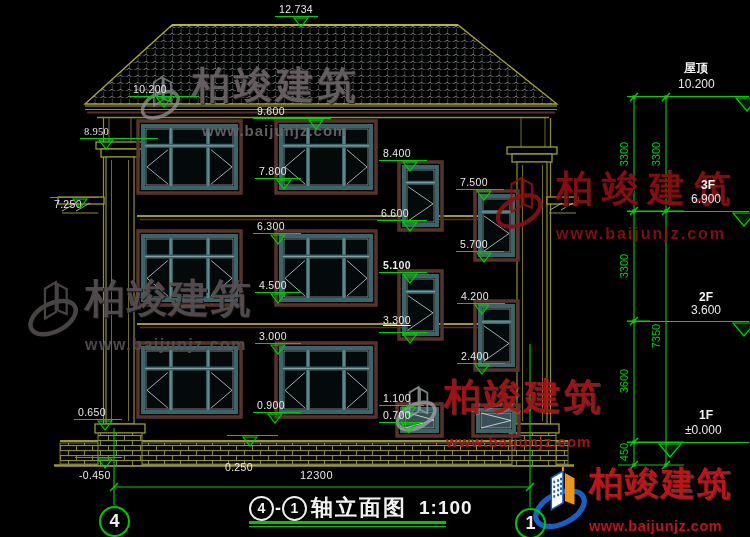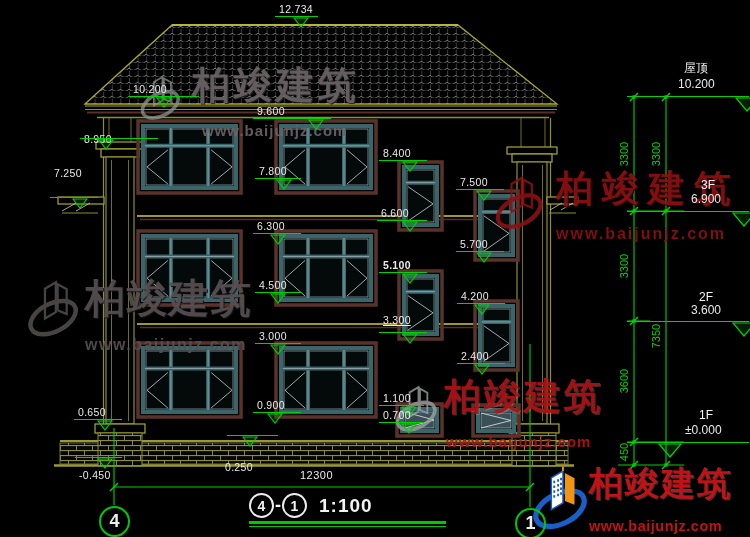--- a/index.html
+++ b/index.html
@@ -8,21 +8,21 @@
   .bg{position:absolute;left:0;top:0;z-index:1;}
   
   .wm{position:absolute;z-index:2;opacity:.92;}
   .wm-brand{font-weight:bold;white-space:nowrap;line-height:1;}
   .wm-url{font-weight:bold;white-space:nowrap;line-height:1;margin-top:19px;}
   .logo{position:absolute;z-index:2;}
   
   .lvl-txt{position:absolute;z-index:4;color:#e9e9e9;font-size:10.5px;line-height:11px;white-space:nowrap;letter-spacing:.3px;}
   .lvl-line{position:absolute;z-index:4;height:1px;background:#00d200;}
   .lvl-tri{position:absolute;z-index:4;line-height:0;}
-  .flr-name{position:absolute;z-index:4;color:#f4f4f4;font-size:12px;font-weight:normal;line-height:12px;white-space:nowrap;}
+  .flr-name{position:absolute;z-index:4;color:#f4f4f4;font-size:12px;font-weight:bold;line-height:12px;white-space:nowrap;}
   .flr-val{position:absolute;z-index:4;color:#e9e9e9;font-size:12px;line-height:12px;white-space:nowrap;}
   .dim-text{position:absolute;z-index:4;color:#e9e9e9;font-size:11px;line-height:11px;letter-spacing:.5px;}
   
   .axis-circ{position:absolute;z-index:4;width:27px;height:27px;border:2px solid #00c800;border-radius:50%;
              color:#ededed;font-size:18px;font-weight:bold;display:flex;align-items:center;justify-content:center;}
   
   .titlebar{position:absolute;left:249px;top:493px;z-index:4;display:flex;align-items:center;color:#f2f2f2;}
   .t-circ{width:21px;height:21px;border:2px solid #ededed;border-radius:50%;display:inline-flex;
           align-items:center;justify-content:center;font-size:14px;font-weight:bold;flex:none;}
   .t-dash{font-size:18px;font-weight:bold;margin:0 1px;}
@@ -345,46 +345,47 @@
     </div>
 
   <div class="titlebar">
     <span class="t-circ">
         <span>4</span>
       </span>
     <span class="t-dash">-</span>
     <span class="t-circ">
         <span>1</span>
       </span>
+    <span class="t-name">轴立面图</span>
     <span class="t-scale">1:100</span>
   </div>
   <div class="t-underline1"></div>
   <div class="t-underline2"></div>
 
 <div class="lvl-txt" style="left: 279px; top: 4px;">12.734</div>
     <div class="lvl-line" style="left: 275px; top: 16px; width: 43px;"></div>
     <div class="lvl-tri" style="left: 293px; top: 17px;"><svg width="16" height="11" viewBox="0 0 16 11">
         <path d="M1 1 L15 1 L8 10 Z" fill="rgba(0,210,0,0.15)" stroke="#00d200" stroke-width="1.1"></path>
       </svg></div>
     <div class="lvl-txt" style="left: 133px; top: 84px;">10.200</div>
     <div class="lvl-line" style="left: 129px; top: 96px; width: 70px;"></div>
     <div class="lvl-tri" style="left: 156px; top: 97px;"><svg width="16" height="11" viewBox="0 0 16 11">
         <path d="M1 1 L15 1 L8 10 Z" fill="rgba(0,210,0,0.15)" stroke="#00d200" stroke-width="1.1"></path>
       </svg></div>
     <div class="lvl-txt" style="left: 257px; top: 106px;">9.600</div>
     <div class="lvl-line" style="left: 253px; top: 118px; width: 78px;"></div>
     <div class="lvl-tri" style="left: 308px; top: 119px;"><svg width="16" height="11" viewBox="0 0 16 11">
         <path d="M1 1 L15 1 L8 10 Z" fill="rgba(0,210,0,0.15)" stroke="#00d200" stroke-width="1.1"></path>
       </svg></div>
-    <div class="lvl-txt" style="left: 84px; top: 134px;">8.950</div>
+    <div class="lvl-txt" style="left: 84px; top: 126px; font-family: Liberation Serif, serif;">8.950</div>
     <div class="lvl-line" style="left: 80px; top: 138px; width: 78px;"></div>
     <div class="lvl-tri" style="left: 98px; top: 139px;"><svg width="16" height="11" viewBox="0 0 16 11">
         <path d="M1 1 L15 1 L8 10 Z" fill="rgba(0,210,0,0.15)" stroke="#00d200" stroke-width="1.1"></path>
       </svg></div>
-    <div class="lvl-txt" style="left: 54px; top: 168px; text-align: center;">7.250</div>
+    <div class="lvl-txt" style="left: 54px; top: 199px; text-align: center;">7.250</div>
     <div class="lvl-line" style="left: 50px; top: 197px; width: 48px;"></div>
     <div class="lvl-tri" style="left: 72px; top: 198px;"><svg width="16" height="11" viewBox="0 0 16 11">
         <path d="M1 1 L15 1 L8 10 Z" fill="rgba(0,210,0,0.15)" stroke="#00d200" stroke-width="1.1"></path>
       </svg></div>
     <div class="lvl-txt" style="left: 259px; top: 166px;">7.800</div>
     <div class="lvl-line" style="left: 255px; top: 178px; width: 46px;"></div>
     <div class="lvl-tri" style="left: 276px; top: 179px;"><svg width="16" height="11" viewBox="0 0 16 11">
         <path d="M1 1 L15 1 L8 10 Z" fill="rgba(0,210,0,0.15)" stroke="#00d200" stroke-width="1.1"></path>
       </svg></div>
     <div class="lvl-txt" style="left: 383px; top: 148px;">8.400</div>

